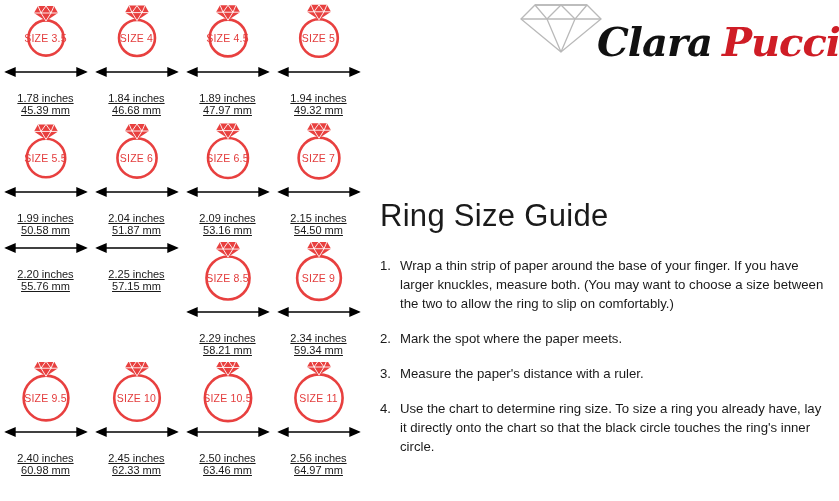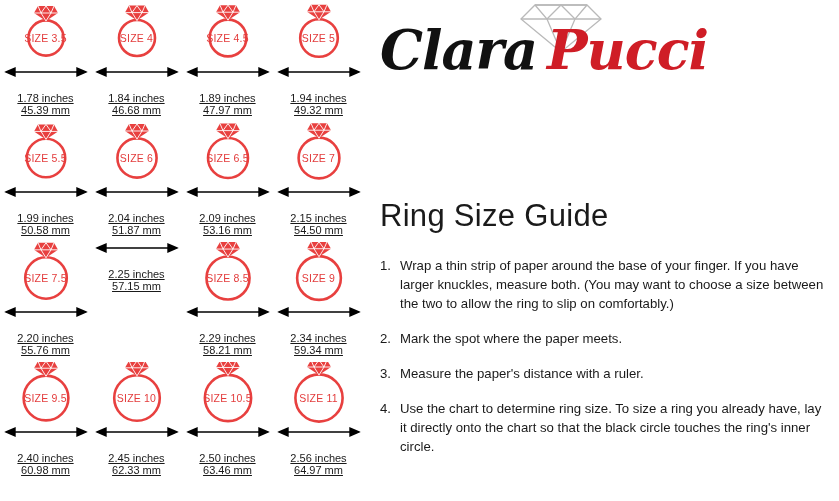--- a/index.html
+++ b/index.html
@@ -94,23 +94,23 @@
   .logo-diamond {
     position: absolute;
     left: 146px;
     top: 2px;
   }
   .brand {
     position: absolute;
     left: 8px;
     top: 18px;
     width: 460px;
-    text-align: left;
+    text-align: right;
     font-family: "DejaVu Serif", serif;
-    font-size: 54px;
+    font-size: 40px;
     font-style: italic;
     font-weight: bold;
     letter-spacing: -1px;
     white-space: nowrap;
   }
   .brand .b1 { color: #111111; }
   .brand .b2 { color: #cf1d26; margin-left: 10px; }
 
   .guide-title {
     margin: 86px 0 0 8px;
@@ -382,37 +382,20 @@
               </g>
             </svg></div>
           <div class="dims">
             <div>2.15 inches</div>
             <div>54.50 mm</div>
           </div>
         </div>
       </div>
       <div class="chart-row">
         <div class="cell">
-          <div class="ring-wrap">
-            <svg class="ring-svg" width="80" height="62" viewBox="0 0 80 62">
-              <g fill="none" stroke="#e8403f" stroke-width="2.6">
-                <circle cx="40" cy="36" r="20.77773237997957"></circle>
-              </g>
-              <g fill="#e8403f">
-                <path d="M28 7.82226762002043 L32 0.8222676200204297 L48 0.8222676200204297 L52 7.82226762002043 L40 15.82226762002043 Z"></path>
-              </g>
-              <g fill="none" stroke="#ffffff" stroke-width="0.9">
-                <path d="M28 7.82226762002043 L52 7.82226762002043"></path>
-                <path d="M32 0.8222676200204297 L35 7.82226762002043 L40 15.82226762002043"></path>
-                <path d="M48 0.8222676200204297 L45 7.82226762002043 L40 15.82226762002043"></path>
-                <path d="M35 7.82226762002043 L40 0.8222676200204297 L45 7.82226762002043"></path>
-              </g>
-            </svg>
-            <div class="size-label" style="top:30px">SIZE 7.5</div>
-          </div>
           <div class="arrow-wrap"><svg width="84" height="14" viewBox="0 0 84 14">
               <g stroke="#000" stroke-width="1.4" fill="#000">
                 <line x1="8" y1="7" x2="76" y2="7"></line>
                 <polygon points="2,7 11,3 11,11"></polygon>
                 <polygon points="82,7 73,3 73,11"></polygon>
               </g>
             </svg></div>
           <div class="dims">
             <div>2.20 inches</div>
             <div>55.76 mm</div>

